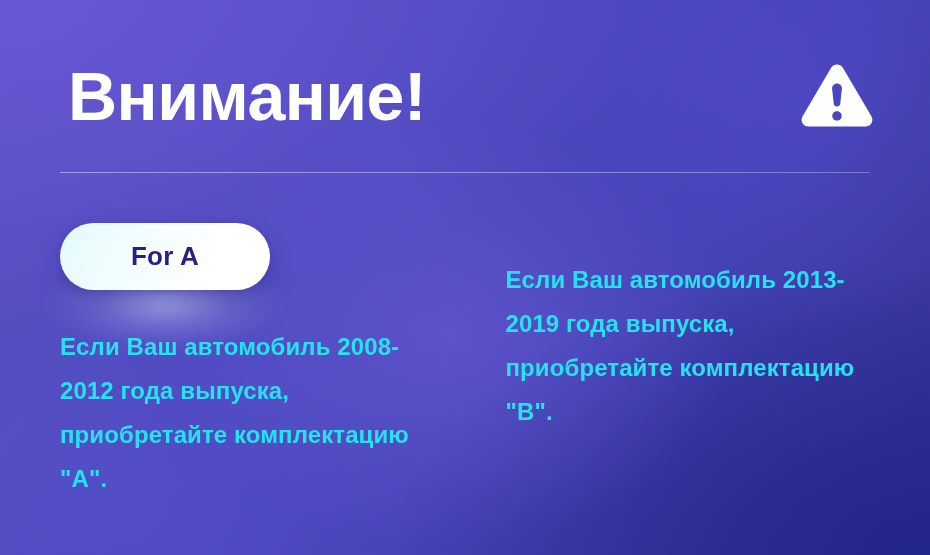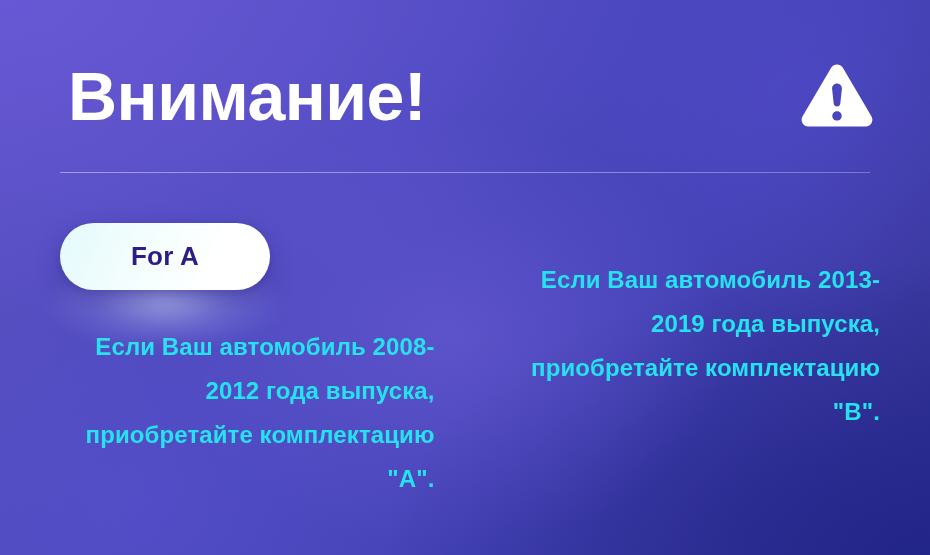--- a/index.html
+++ b/index.html
@@ -85,21 +85,20 @@
         rgba(168,160,235,0.55) 100%);
   }
 
   
   #columns {
     position:absolute;
     left: 60px; top: 223px;
     width: 820px;
     display:flex;
     gap: 71px;
-    text-align: right;
   }
   .column { width: 400px; position: relative; }
 
   
   .pill-wrap { position:relative; width: 210px; height: 67px; }
   .pill-glow {
     position:absolute;
     left: -16px; top: 34px;
     width: 242px; height: 92px;
     background: radial-gradient(closest-side, rgba(216,226,255,0.55) 0%, rgba(200,212,255,0.18) 55%, rgba(190,205,255,0) 100%);

